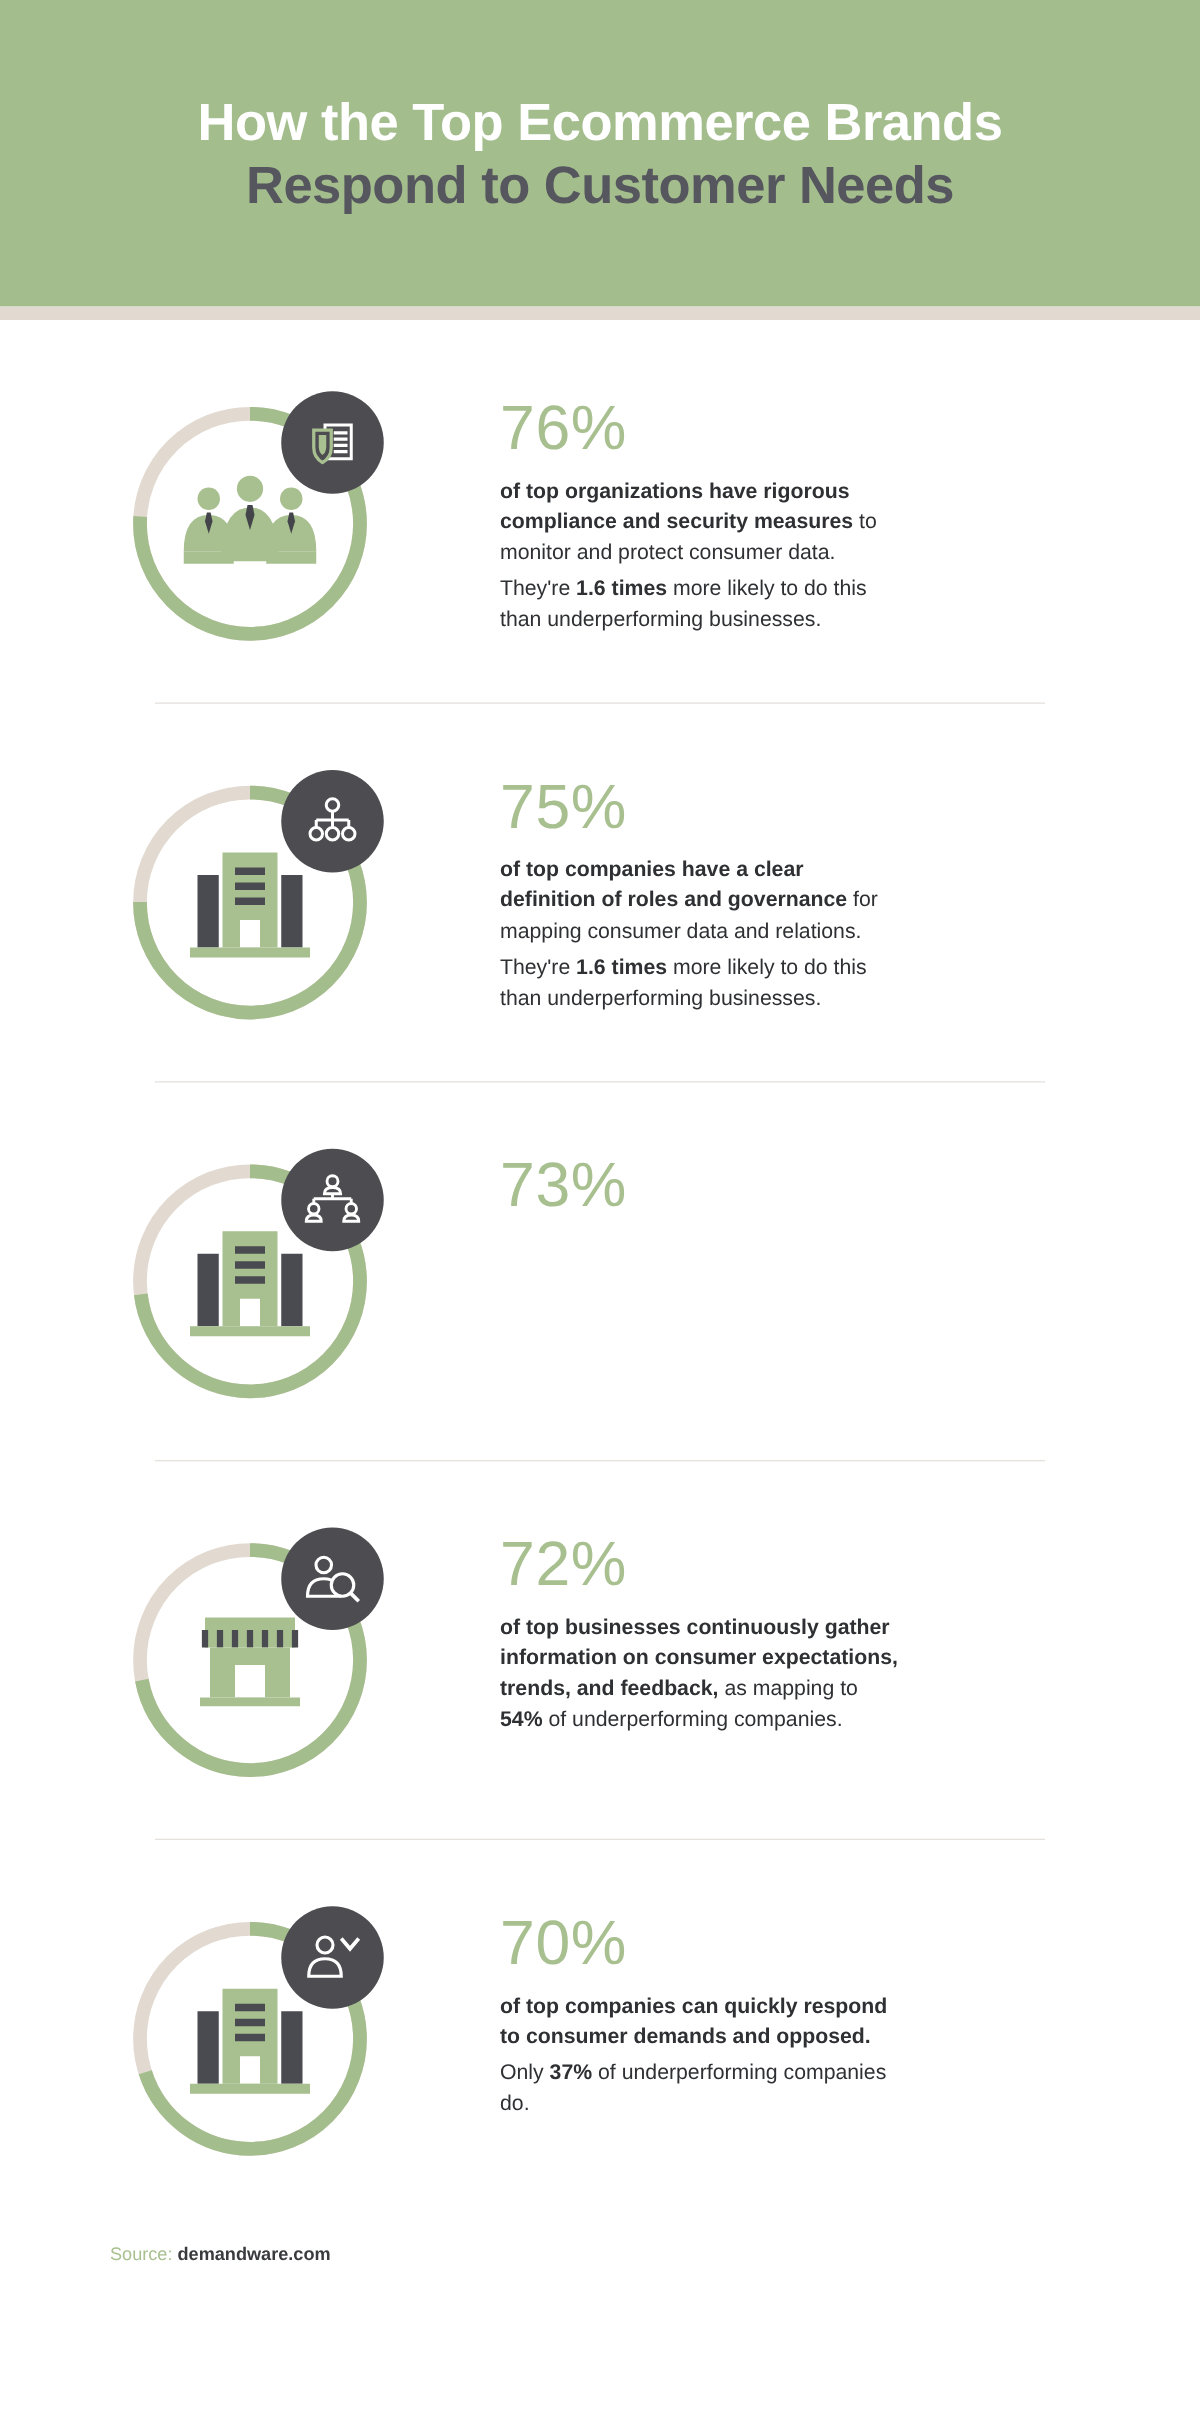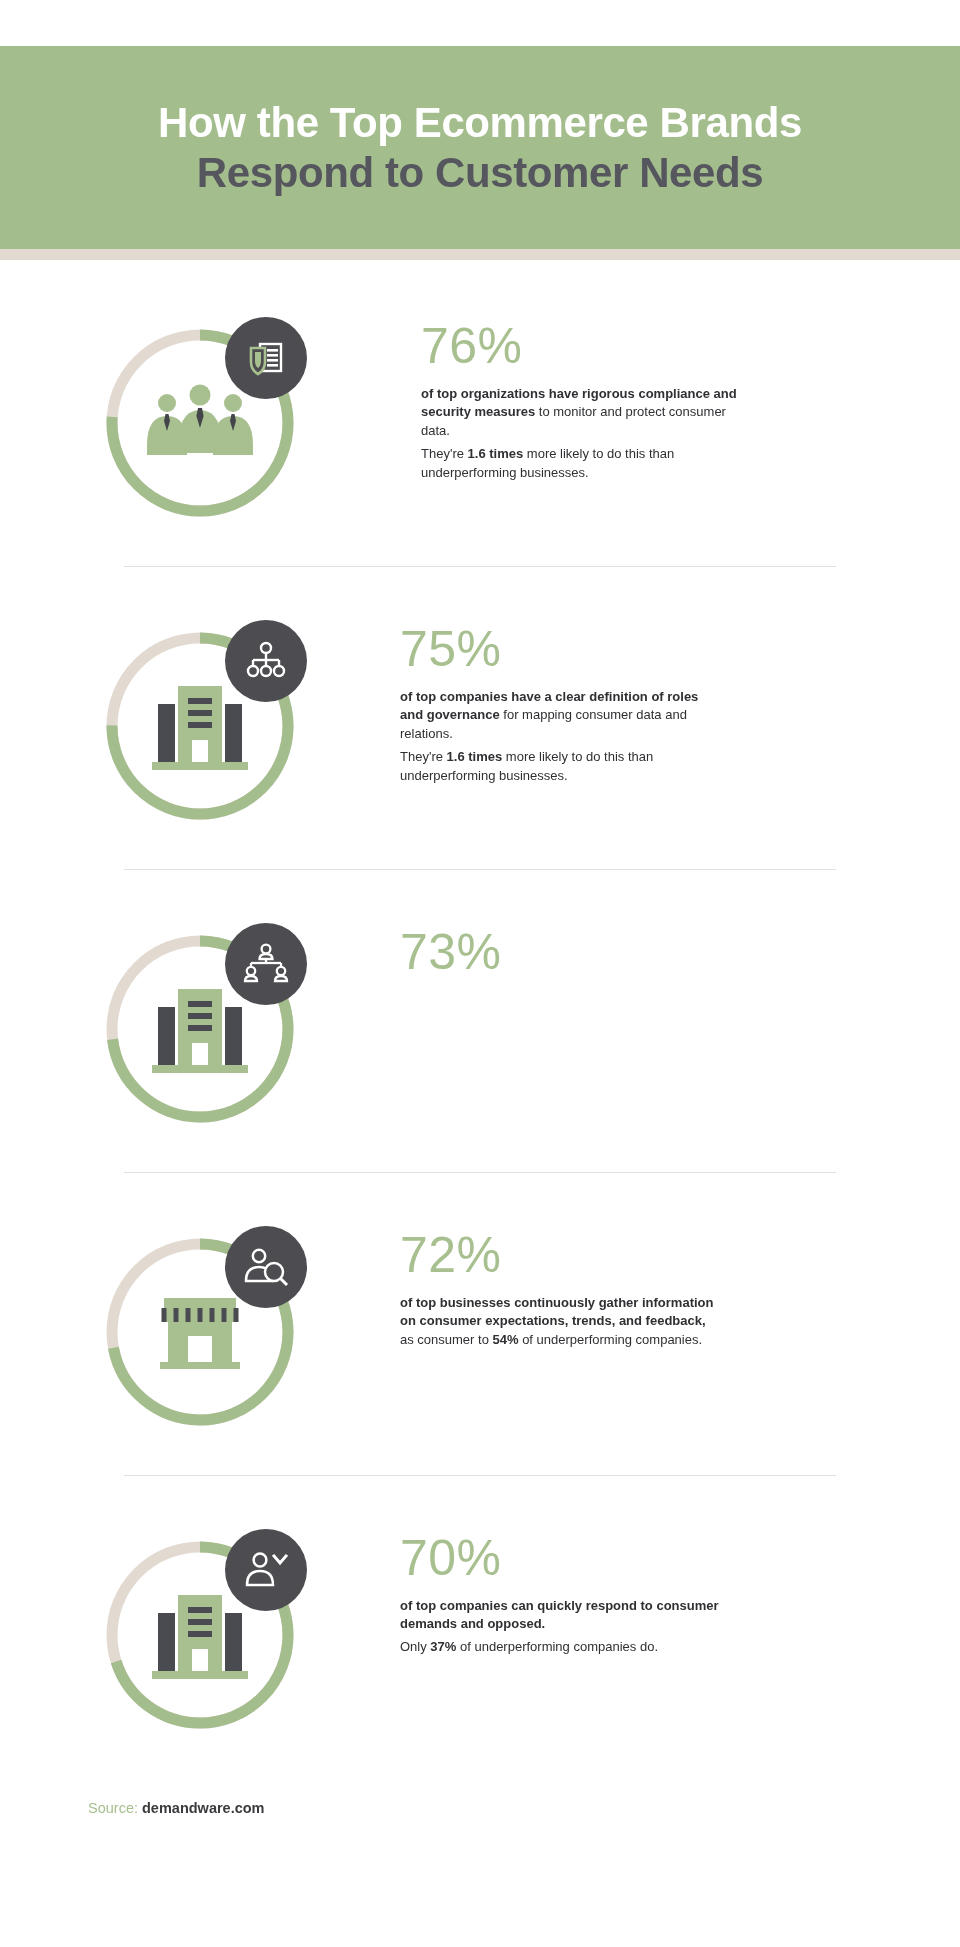--- a/index.html
+++ b/index.html
@@ -5,23 +5,23 @@
   html,body{margin:0;padding:0;}
   body{
     width:960px;height:1947px;background:#ffffff;
     font-family:"Liberation Sans","DejaVu Sans",sans-serif;
     -webkit-font-smoothing:antialiased;
   }
   .page{position:relative;width:960px;height:1947px;overflow:hidden;background:#fff;}
 
   
   .header{
-    position:relative;width:960px;height:203px;
+    position:relative;width:960px;height:245px;
     background:#a4bd8d;box-sizing:border-box;
-    display:flex;flex-direction:column;align-items:center;justify-content:center;margin-top:46px;
+    display:flex;flex-direction:column;align-items:center;justify-content:center;
   }
   .header-line1{
     font-size:42px;font-weight:bold;color:#ffffff;letter-spacing:-0.4px;
     line-height:1.18;white-space:nowrap;
   }
   .header-line2{
     font-size:42px;font-weight:bold;color:#55565e;letter-spacing:-0.4px;
     line-height:1.18;white-space:nowrap;
   }
   .header-rule{width:960px;height:11px;background:#e2dad1;}
@@ -53,21 +53,21 @@
 
   .text-col{
     flex:1 1 auto;padding-top:22px;padding-right:40px;
     box-sizing:border-box;
   }
   .pct{
     font-size:50px;line-height:1.05;color:#a8c08f;font-weight:normal;
     letter-spacing:0.5px;margin:0 0 12px 0;
   }
   .body-text{
-    font-size:13px;line-height:1.46;color:#2f3033;margin:0;max-width:320px;
+    font-size:17px;line-height:1.46;color:#2f3033;margin:0;max-width:320px;
   }
   .body-text.second{margin-top:4px;}
 
   
   .footer{
     padding:26px 14px 0 88px;font-size:14.5px;
   }
   .src-label{color:#a8c08f;font-weight:normal;}
   .src-value{color:#3a3b3e;font-weight:bold;}
 </style>
@@ -76,21 +76,21 @@
 
 <div class="page">
 
   <div class="header">
     <div class="header-line1">How the Top Ecommerce Brands</div>
     <div class="header-line2">Respond to Customer Needs</div>
   </div>
   <div class="header-rule"></div>
 
   <div class="sections" id="sections-root">
-  <div class="section" style="padding:38px 0 34px 0;gap:21px;">
+  <div class="section" style="padding:38px 0 34px 0;">
     <div class="chart-col">
       <div class="donut-wrap">
         <svg width="218" height="218" viewBox="0 0 218 218">
     <circle cx="109" cy="109" r="88" fill="none" stroke="#e2dad1" stroke-width="11"></circle>
     <circle cx="109" cy="109" r="88" fill="none" stroke="#a4bd8d" stroke-width="11" stroke-dasharray="420.2194333441707 132.70087368763285" stroke-dashoffset="0" transform="rotate(-90 109 109)"></circle>
   </svg>
         <div style="position:absolute;inset:0;display:flex;align-items:center;justify-content:center;">
           <svg width="118" height="80" viewBox="0 0 118 80">
         <circle cx="26" cy="20" r="9" fill="#a8c08f"></circle>
         <circle cx="59" cy="12" r="10.5" fill="#a8c08f"></circle>
@@ -229,21 +229,21 @@
         <circle cx="16" cy="11" r="6.2" fill="none" stroke="#ffffff" stroke-width="2.5"></circle>
         <path d="M3 36 Q3 22 16 22 Q29 22 29 36 Z" fill="none" stroke="#ffffff" stroke-width="2.5"></path>
         <circle cx="31" cy="27" r="9" fill="#4c4c51" stroke="#ffffff" stroke-width="2.5"></circle>
         <line x1="37.5" y1="33.5" x2="44" y2="40" stroke="#ffffff" stroke-width="3"></line>
       </svg>
         </div>
       </div>
     </div>
     <div class="text-col">
       <div class="pct">72%</div>
-      <p class="body-text first"><span style="font-weight:bold">of top businesses continuously gather information on consumer expectations, trends, and feedback,</span><span> as consumer to </span><span style="font-weight:bold">54%</span><span> of underperforming companies.</span></p>
+      <p class="body-text first"><span style="font-weight:bold">of top businesses continuously gather information on consumer expectations, trends, and feedback,</span><span> as mapping to </span><span style="font-weight:bold">54%</span><span> of underperforming companies.</span></p>
 
     </div>
   </div>
       <div class="divider"></div>
   <div class="section" style="padding:34px 0 30px 0;">
     <div class="chart-col">
       <div class="donut-wrap">
         <svg width="218" height="218" viewBox="0 0 218 218">
     <circle cx="109" cy="109" r="88" fill="none" stroke="#e2dad1" stroke-width="11"></circle>
     <circle cx="109" cy="109" r="88" fill="none" stroke="#a4bd8d" stroke-width="11" stroke-dasharray="387.0442149222624 165.8760921095411" stroke-dashoffset="0" transform="rotate(-90 109 109)"></circle>

